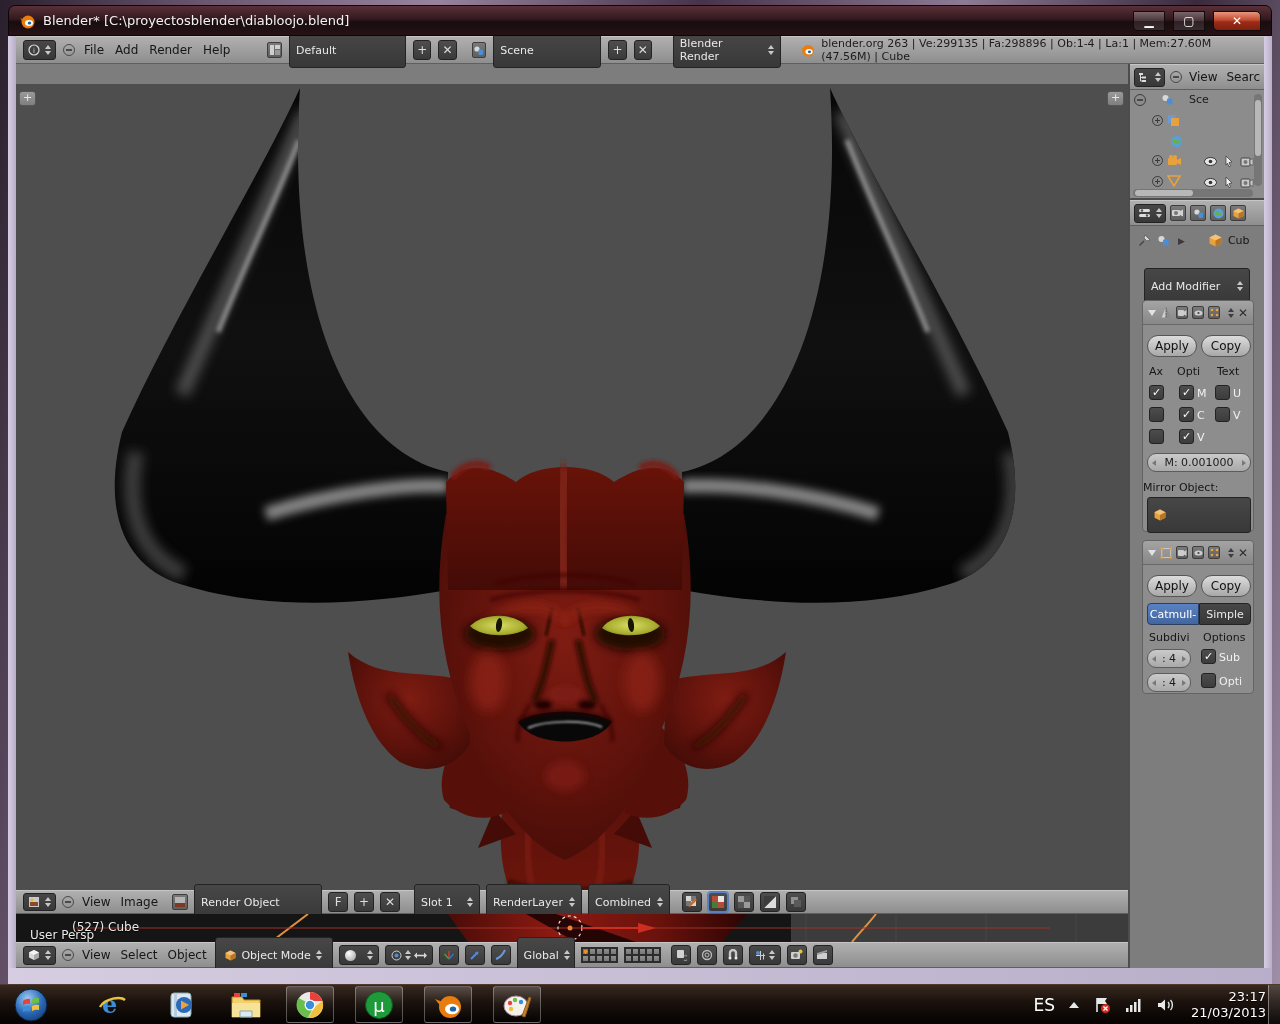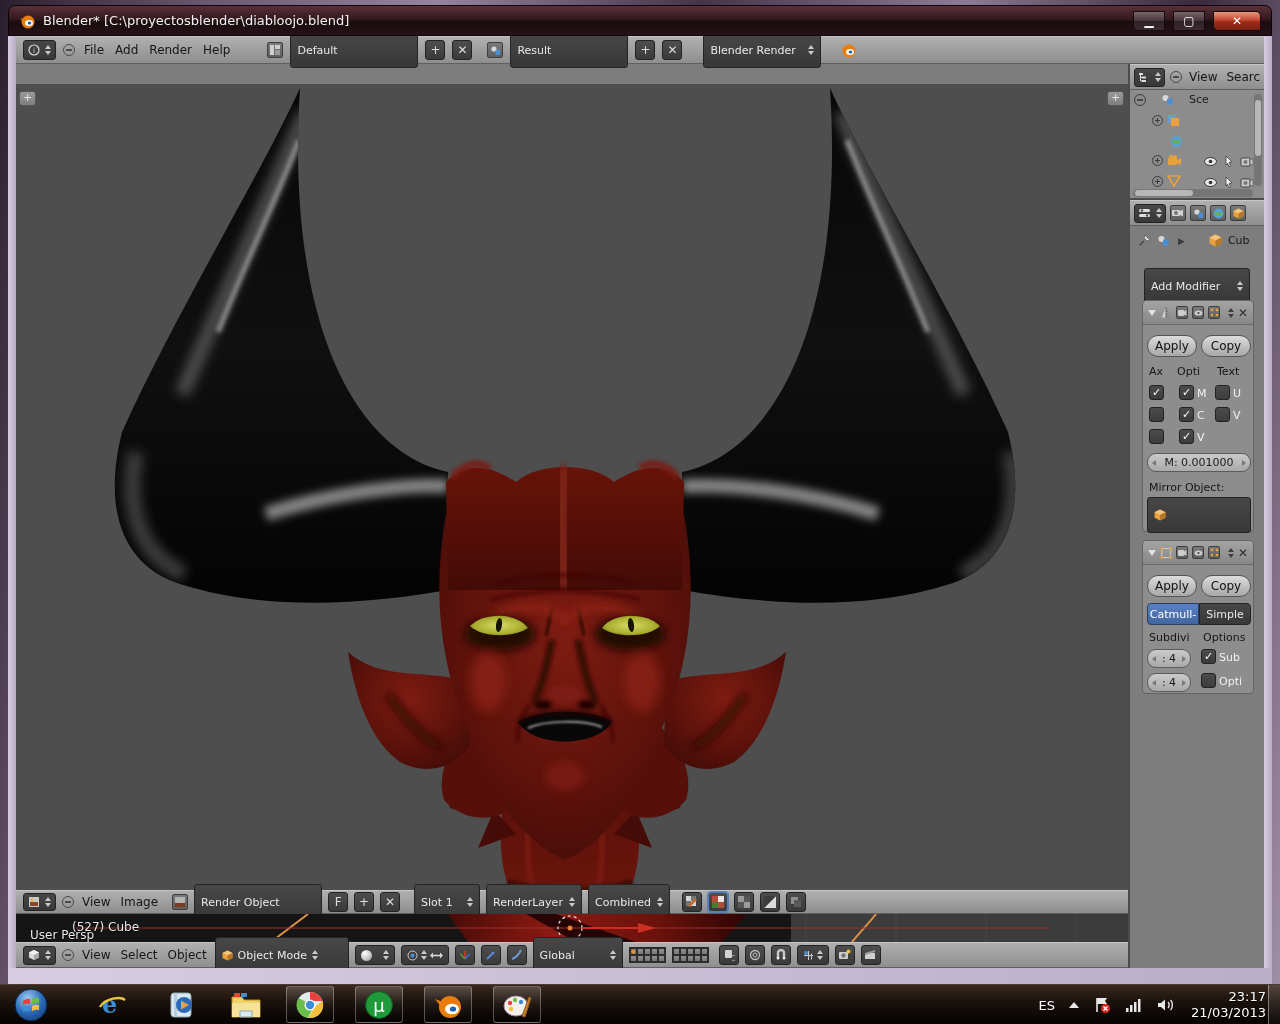--- a/index.html
+++ b/index.html
@@ -115,37 +115,38 @@
         </span>
       <span class="dbtn">+</span>
       <span class="dbtn">✕</span>
       <span class="miniico" style="margin-left:8px">
           <svg width="11" height="11" viewBox="0 0 11 11">
             <circle cx="4" cy="4" r="2.6" fill="#d8d8d8"></circle>
             <rect x="5.5" y="4.5" width="4.5" height="5.5" rx="1" fill="#4a8fd6"></rect>
           </svg>
         </span>
       <span class="dfield" style="width:118px">
-          <span>Result</span>
+          <span>Scene</span>
         </span>
       <span class="dbtn">+</span>
       <span class="dbtn">✕</span>
       <span class="dfield" style="width:118px;margin-left:14px;justify-content:space-between">
         <span>Blender Render</span>
         <span class="ud">
             <span class="tu"></span>
             <span class="td"></span>
           </span>
       </span>
       <svg width="16" height="16" viewBox="0 0 16 16" style="margin-left:12px">
           <circle cx="9" cy="9" r="6.5" fill="#e87d0d"></circle>
           <path d="M1,5 L8,8 L5,10 Z" fill="#e87d0d"></path>
           <ellipse cx="10" cy="10" rx="4" ry="3" fill="#fff"></ellipse>
           <ellipse cx="10.5" cy="10" rx="1.8" ry="1.5" fill="#1f65a6"></ellipse>
         </svg>
+      <span style="font-size:11px;color:#1c1c1c">blender.org 263 | Ve:299135 | Fa:298896 | Ob:1-4 | La:1 | Mem:27.60M (47.56M) | Cube</span>
     </div>
 
 
     <div class="abs" style="left:0;top:48px;width:1112px;height:806px;background:#4e4e4e;overflow:hidden">
       
       <svg width="1112" height="806" viewBox="0 0 1112 806">
         <defs>
           <linearGradient id="gHorn" x1="0" y1="0" x2="0" y2="1">
               <stop offset="0" stop-color="#070707"></stop>
               <stop offset=".5" stop-color="#101010"></stop>
@@ -392,21 +393,21 @@
           </svg>
         <span class="ud">
             <span class="tu"></span>
             <span class="td"></span>
           </span>
       </span>
       <span class="circminus"></span>
       <span class="menu">View</span>
       <span class="menu">Select</span>
       <span class="menu">Object</span>
-      <span class="dfield" style="width:134px;justify-content:flex-start">
+      <span class="dfield" style="width:118px;justify-content:center">
         <svg width="11" height="11" viewBox="0 0 11 11">
             <path d="M5.5,0.5 L10.5,3 L10.5,8 L5.5,10.5 L0.5,8 L0.5,3 Z" fill="#e8a13c"></path>
             <path d="M5.5,0.5 L10.5,3 L5.5,5.5 L0.5,3 Z" fill="#f2c27a"></path>
             <path d="M5.5,5.5 L10.5,3 L10.5,8 L5.5,10.5 Z" fill="#b5762a"></path>
           </svg>
         <span>Object Mode</span>
         <span class="ud">
             <span class="tu"></span>
             <span class="td"></span>
           </span>
@@ -444,21 +445,21 @@
           <svg width="12" height="12" viewBox="0 0 12 12">
             <path d="M2,10 L9,3" stroke="#5a86d8" stroke-width="2"></path>
             <path d="M9,3 L6,3 L9,6 Z" fill="#5a86d8"></path>
           </svg>
         </span>
       <span class="dbtn">
           <svg width="12" height="12" viewBox="0 0 12 12">
             <path d="M1,10 C4,9 8,5 10,1" stroke="#6a9ad8" stroke-width="2" fill="none"></path>
           </svg>
         </span>
-      <span class="dfield" style="width:90px;justify-content:space-between">
+      <span class="dfield" style="width:58px;justify-content:space-between">
         <span>Global</span>
         <span class="ud">
             <span class="tu"></span>
             <span class="td"></span>
           </span>
       </span>
       <span class="lay">
           <span class="dot"></span>
           <span></span>
           <span></span>
@@ -755,21 +756,21 @@
         <span style="position:absolute;left:54px;top:130px;color:#f0f0f0">V</span>
         <span class="cb" style="position:absolute;left:72px;top:84px"></span>
         <span style="position:absolute;left:90px;top:86px;color:#f0f0f0">U</span>
         <span class="cb" style="position:absolute;left:72px;top:106px"></span>
         <span style="position:absolute;left:90px;top:108px;color:#f0f0f0">V</span>
         <span class="pill" style="position:absolute;left:4px;top:152px;width:104px">
             <span class="la"></span>
             <span>M: 0.001000</span>
             <span class="ra"></span>
           </span>
-        <span style="position:absolute;left:6px;top:180px">Mirror Object:</span>
+        <span style="position:absolute;left:0;top:180px">Mirror Object:</span>
         <span class="dfield" style="position:absolute;left:4px;top:196px;width:104px;height:22px">
           <svg width="12" height="12" viewBox="0 0 11 11">
               <path d="M5.5,0.5 L10.5,3 L10.5,8 L5.5,10.5 L0.5,8 L0.5,3 Z" fill="#e8a13c"></path>
               <path d="M5.5,0.5 L10.5,3 L5.5,5.5 L0.5,3 Z" fill="#f2c27a"></path>
               <path d="M5.5,5.5 L10.5,3 L10.5,8 L5.5,10.5 Z" fill="#b5762a"></path>
             </svg>
         </span>
       </div>
 
       <div class="panel" style="position:absolute;left:12px;top:314px;width:112px;height:154px">
@@ -912,21 +913,21 @@
     <svg width="30" height="30" viewBox="0 0 30 30">
         <ellipse cx="14" cy="16" rx="12" ry="10" fill="#f4f0ec" stroke="#a89"></ellipse>
         <circle cx="8" cy="13" r="2.2" fill="#e8413a"></circle>
         <circle cx="13" cy="10" r="2.2" fill="#6abf4a"></circle>
         <circle cx="19" cy="12" r="2.2" fill="#3a8fd8"></circle>
         <circle cx="9" cy="19" r="2.2" fill="#f2c03a"></circle>
         <path d="M20,26 L27,7 L29,8 L23,27 Z" fill="#c9822a" stroke="#8a5a1a"></path>
       </svg>
   </div>
   <div id="tray">
-    <span style="font-size:13px">ES</span>
+    <span style="font-size:17px">ES</span>
     <span style="width:0;height:0;border-left:5px solid transparent;border-right:5px solid transparent;border-bottom:6px solid #e8e8e8"></span>
     <svg width="18" height="18" viewBox="0 0 18 18">
         <line x1="4" y1="2" x2="4" y2="16" stroke="#e8e8e8" stroke-width="1.6"></line>
         <path d="M4,2 L14,2 L12,5 L14,8 L4,8 Z" fill="#e8e8e8"></path>
         <circle cx="12.5" cy="12.5" r="4.5" fill="#d8281e"></circle>
         <path d="M10.5,10.5 L14.5,14.5 M14.5,10.5 L10.5,14.5" stroke="#fff" stroke-width="1.4"></path>
       </svg>
     <svg width="18" height="16" viewBox="0 0 18 16">
         <rect x="1" y="11" width="2.5" height="4" fill="#e8e8e8"></rect>
         <rect x="5" y="8" width="2.5" height="7" fill="#e8e8e8"></rect>

